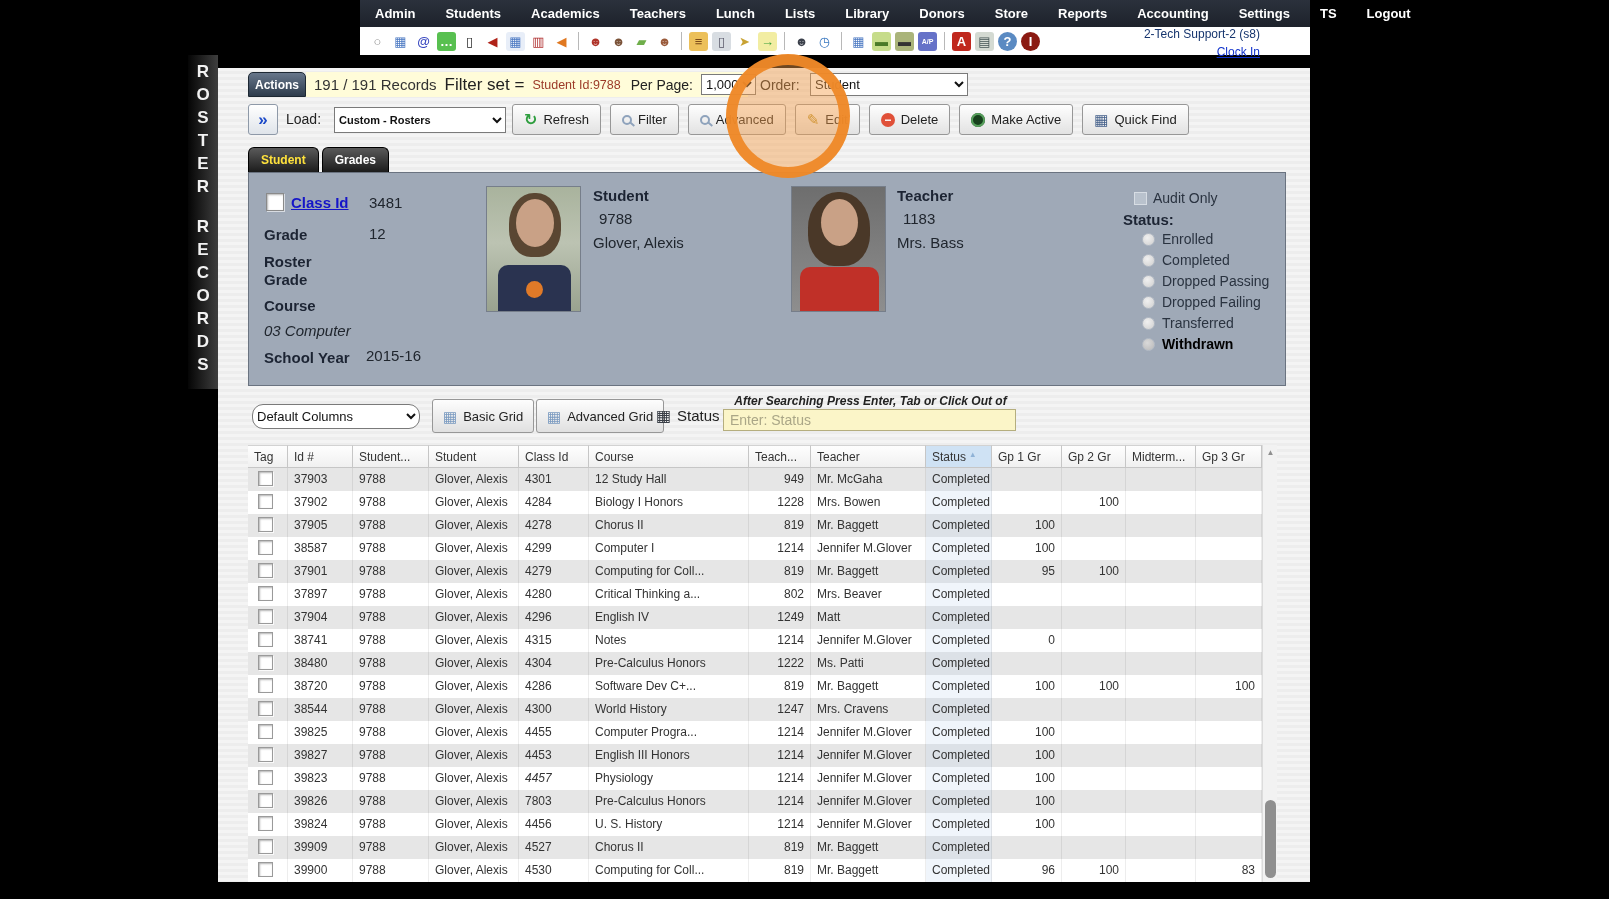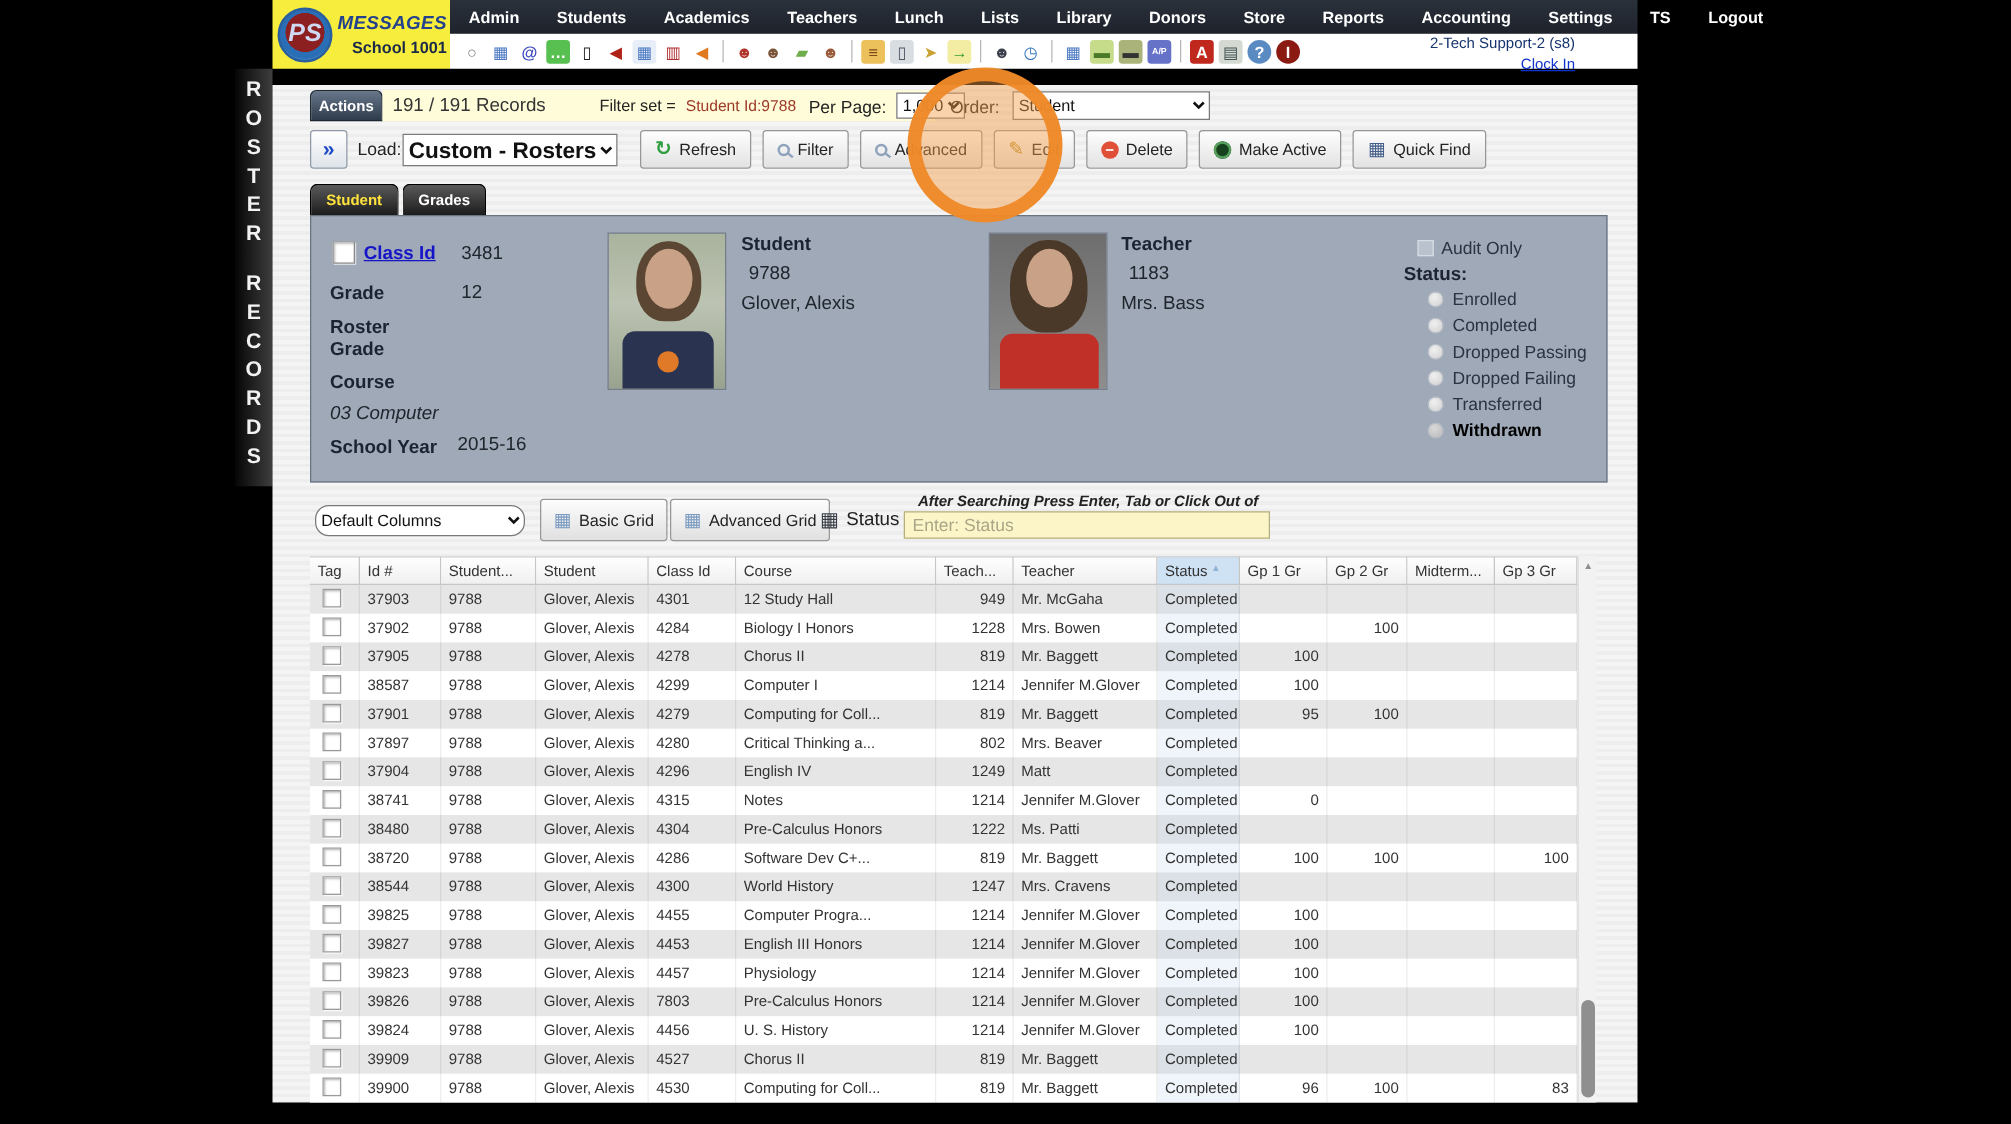--- a/index.html
+++ b/index.html
@@ -46,36 +46,36 @@
   .content { position:absolute; left:218px; top:68px; width:1092px; height:814px;
     background:repeating-linear-gradient(180deg,#f4f4f4 0 3px,#ededed 3px 6px); }
 
   
   .actions-btn { position:absolute; left:30px; top:4px; width:58px; height:25px;
     background:linear-gradient(#67768a,#2e3c4c); color:#fff; font-weight:bold; font-size:12px;
     border:1px solid #1d2833; border-radius:5px 5px 0 0; cursor:pointer; }
   .records-strip { position:absolute; left:88px; top:4px; width:442px; height:25px;
     background:#fffcd9; display:flex; align-items:center; gap:8px; padding:0 8px; }
   .records { font-size:15px; color:#333; white-space:nowrap; }
-  .filter-label { font-size:13px; color:#222; white-space:nowrap;margin-left:35px; }
+  .filter-label { font-size:17px; color:#222; white-space:nowrap; }
   .filter-value { font-size:12.5px; color:#9c3a28; white-space:nowrap; }
   .perpage-label { font-size:14px; color:#222; white-space:nowrap; margin-left:2px; }
   select { background:#fff; border:1px solid #7a7a7a; font-size:13px; color:#111;
     font-family:inherit; }
   .perpage { width:64px; height:21px; }
   .order-label { position:absolute; left:542px; top:9px; font-size:14px; color:#222; }
   .order { position:absolute; left:592px; top:5px; width:158px; height:23px; }
 
   
   .expand-btn { position:absolute; left:30px; top:36px; width:30px; height:31px;
     background:linear-gradient(#ffffff,#dfe4ea); border:1px solid #8e99a8; border-radius:3px;
     color:#1b49c8; font-size:17px; font-weight:bold; cursor:pointer; }
   .load-label { position:absolute; left:68px; top:43px; font-size:14px; color:#222; }
-  .load-select { position:absolute; left:104px; top:39px; width:172px; height:26px;
-    font-weight:bold; font-size:18px; }
+  .load-select { position:absolute; left:116px; top:39px; width:172px; height:26px;
+    font-weight:bold; font-size:11px; }
   .tb-buttons { position:absolute; left:294px; top:36px; display:flex; gap:9px; }
   .tb-btn { height:31px; padding:0 11px; background:linear-gradient(#fefefe,#e2e2e2);
     border:1px solid #979797; border-radius:3px; font-size:13px; color:#222;
     display:flex; align-items:center; gap:6px; cursor:pointer; font-family:inherit; }
   .gi { display:inline-flex; align-items:center; justify-content:center; line-height:1; }
   .mag { width:10px; height:10px; border:2px solid #8fa3bc; border-radius:50%; position:relative; }
   .mag::after { content:''; position:absolute; width:6px; height:2px; background:#8fa3bc;
     right:-5px; bottom:-2px; transform:rotate(40deg); }
   .dot-ic { width:14px; height:14px; border-radius:50%; display:inline-flex;
     align-items:center; justify-content:center; color:#fff; font-size:12px; font-weight:bold; }
@@ -170,29 +170,20 @@
   
   .annotation-circle { position:absolute; left:726px; top:54px; width:124px; height:124px;
     border-radius:50%; border:11px solid rgba(238,137,40,0.95);
     background:rgba(244,158,74,0.45); z-index:40; pointer-events:none; }
 </style>
 </head>
 <body>
 
 <div class="app">
 
-  <div class="logo-box">
-    <div class="logo-circle">
-      <span>PS</span>
-    </div>
-    <div class="logo-texts">
-      <div class="brand">MESSAGES</div>
-      <div class="school">School 1001</div>
-    </div>
-  </div>
 
   <nav class="topnav" id="topnav">
       <span class="nav-item">Admin</span>
       <span class="nav-item">Students</span>
       <span class="nav-item">Academics</span>
       <span class="nav-item">Teachers</span>
       <span class="nav-item">Lunch</span>
       <span class="nav-item">Lists</span>
       <span class="nav-item">Library</span>
       <span class="nav-item">Donors</span>
@@ -591,21 +582,21 @@
           <div class="td r" style="width: 70px;">100</div>
           <div class="td r" style="width: 64px;"></div>
           <div class="td r" style="width: 70px;"></div>
           <div class="td r" style="width: 66px;"></div>
         </div>
         <div class="tr even">
           <div class="td" style="width: 40px;"><span class="row-cbx"></span></div>
           <div class="td" style="width: 65px;">39823</div>
           <div class="td" style="width: 76px;">9788</div>
           <div class="td" style="width: 90px;">Glover, Alexis</div>
-          <div class="td" style="width: 70px;">4457</div>
+          <div class="td" style="width: 70px; font-style: italic;">4457</div>
           <div class="td" style="width: 160px;">Physiology</div>
           <div class="td r" style="width: 62px;">1214</div>
           <div class="td" style="width: 115px;">Jennifer M.Glover</div>
           <div class="td status-col" style="width: 66px;">Completed</div>
           <div class="td r" style="width: 70px;">100</div>
           <div class="td r" style="width: 64px;"></div>
           <div class="td r" style="width: 70px;"></div>
           <div class="td r" style="width: 66px;"></div>
         </div>
         <div class="tr odd">

